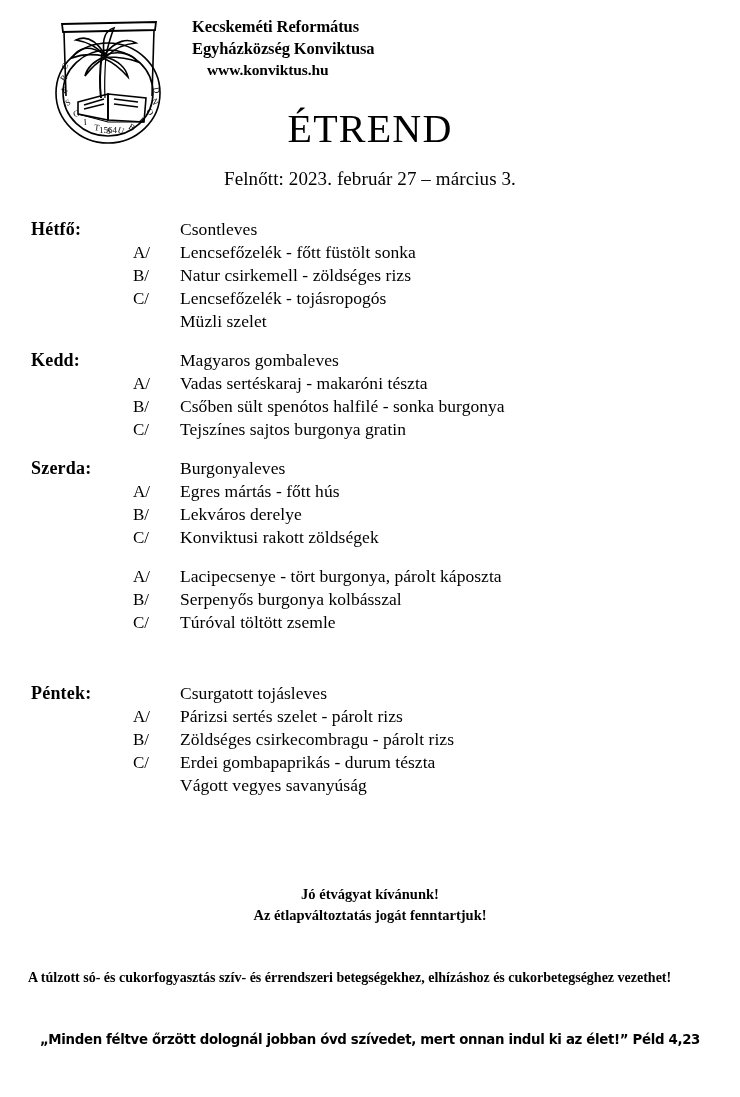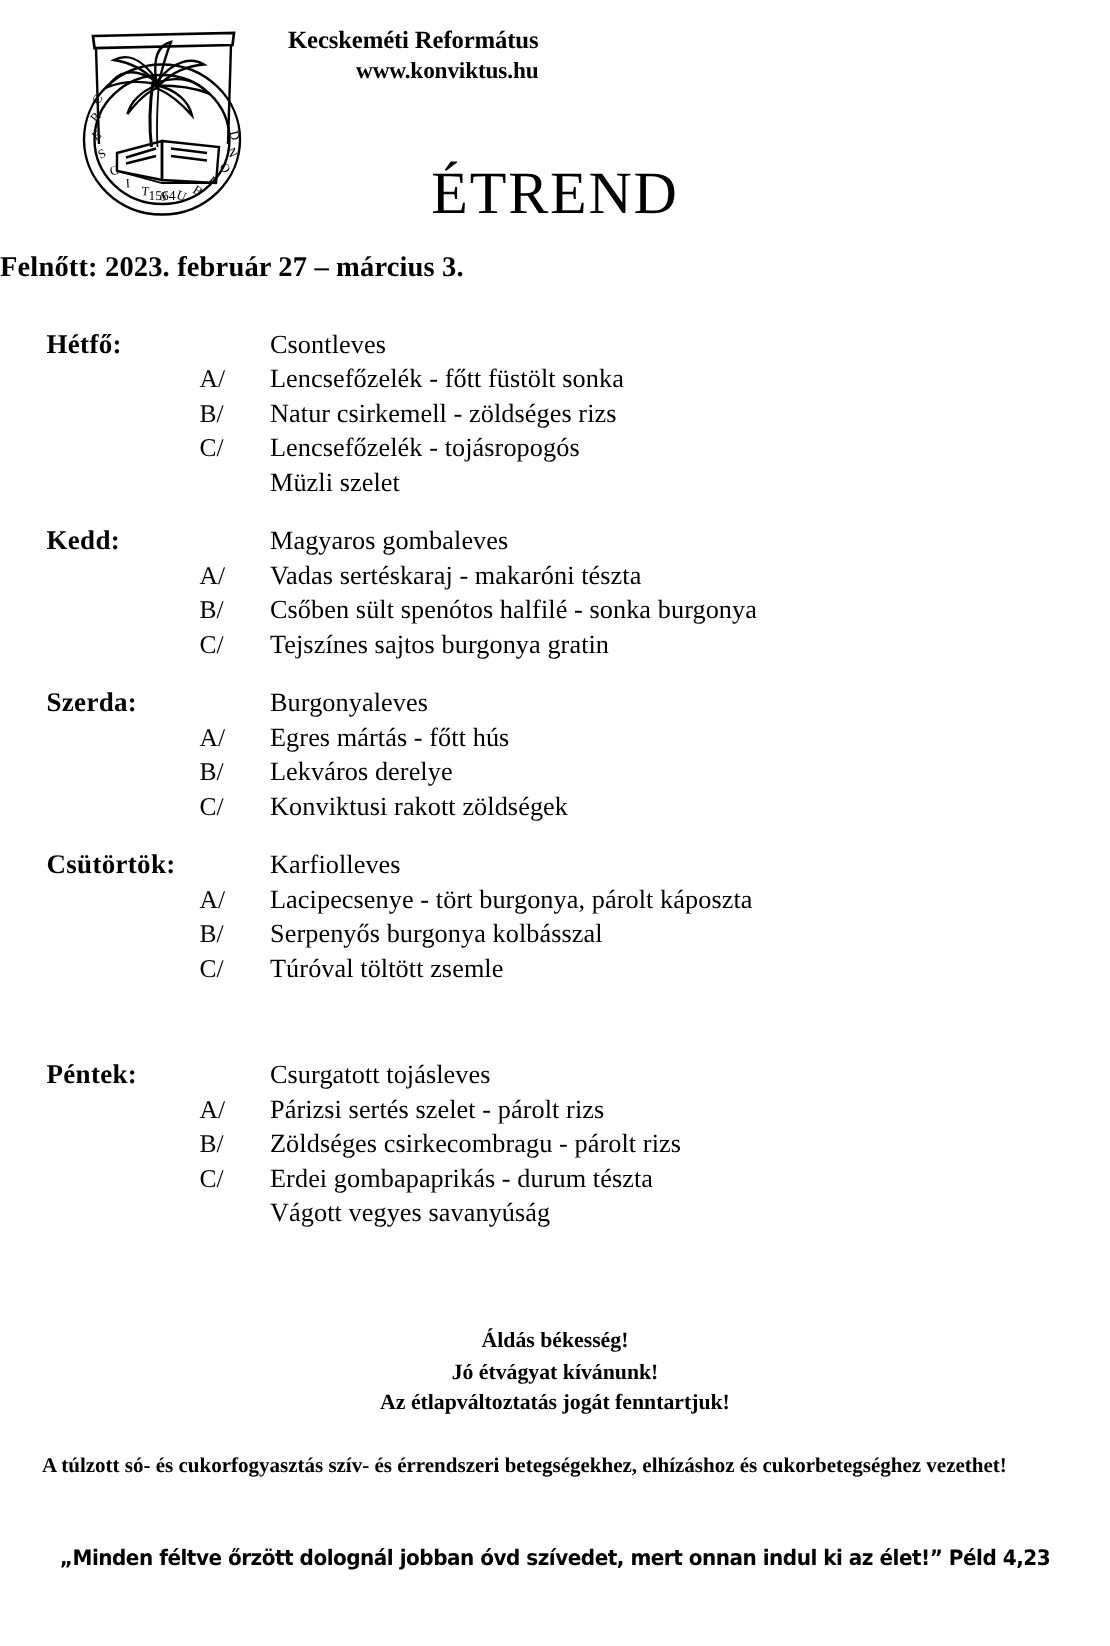--- a/index.html
+++ b/index.html
@@ -39,21 +39,20 @@
     left: 192px;
     top: 16px;
     line-height: 1.34;
   }
   .org-line {
     font-family: "Liberation Serif", "DejaVu Serif", serif;
     font-weight: bold;
     font-size: 16.5px;
     letter-spacing: -0.1px;
     white-space: nowrap;
-    text-align: right;
   }
   .org-line.url {
     font-weight: bold;
     font-size: 15.5px;
     margin-left: 15px;
   }
 
   .doc-title {
     position: absolute;
     left: 0;
@@ -64,22 +63,23 @@
     letter-spacing: 1.2px;
     font-weight: normal;
     font-family: "Liberation Serif", "DejaVu Serif", serif;
   }
 
   .period {
     position: absolute;
     left: 0;
     top: 168px;
     width: 740px;
+    text-align: center;
     font-size: 19px;
-    font-weight: bold;
+    font-weight: normal;
     letter-spacing: 0.1px;
   }
 
   
   .menu {
     position: absolute;
     left: 0;
     top: 218px;
     width: 740px;
   }
@@ -212,20 +212,21 @@
         <text transform="rotate(44 94 111)" x="94" y="111">P</text>
         <text transform="rotate(56 102 101)" x="102" y="101">O</text>
         <text transform="rotate(66 107 90)" x="107" y="90">N</text>
         <text transform="rotate(76 109 78)" x="109" y="78">D</text>
       </g>
     </svg>
   </div>
 
   <div class="org-block">
     <div class="org-line">Kecskeméti Református</div>
+    <div class="org-line">Egyházközség Konviktusa</div>
     <div class="org-line url">www.konviktus.hu</div>
   </div>
 
   <div class="doc-title">ÉTREND</div>
 </div>
 
 <div class="period">Felnőtt: 2023. február 27 – március 3.</div>
 
 <div class="menu">
 
@@ -284,24 +285,20 @@
       <span class="dish">Lekváros derelye</span>
     </div>
     <div class="row">
       <span class="opt-label">C/</span>
       <span class="dish">Konviktusi rakott zöldségek</span>
     </div>
   </div>
 
   <div class="day gap-extra">
     <div class="row">
-      <span class="day-name">Csütörtök:</span>
-      <span class="dish">Karfiolleves</span>
-    </div>
-    <div class="row">
       <span class="opt-label">A/</span>
       <span class="dish">Lacipecsenye - tört burgonya, párolt káposzta</span>
     </div>
     <div class="row">
       <span class="opt-label">B/</span>
       <span class="dish">Serpenyős burgonya kolbásszal</span>
     </div>
     <div class="row">
       <span class="opt-label">C/</span>
       <span class="dish">Túróval töltött zsemle</span>
@@ -326,20 +323,19 @@
       <span class="dish">Erdei gombapaprikás - durum tészta</span>
     </div>
     <div class="row">
       <span class="dish">Vágott vegyes savanyúság</span>
     </div>
   </div>
 
 </div>
 
 <div class="blessing">
-  <div>Áldás békesség!</div>
   <div>Jó étvágyat kívánunk!</div>
   <div>Az étlapváltoztatás  jogát fenntartjuk!</div>
 </div>
 
 <div class="warning">A túlzott só- és cukorfogyasztás szív- és érrendszeri betegségekhez, elhízáshoz és cukorbetegséghez vezethet!</div>
 
 <div class="verse">„Minden féltve őrzött dolognál jobban óvd szívedet, mert onnan indul ki az élet!” Péld 4,23</div>
 
 </body></html>

